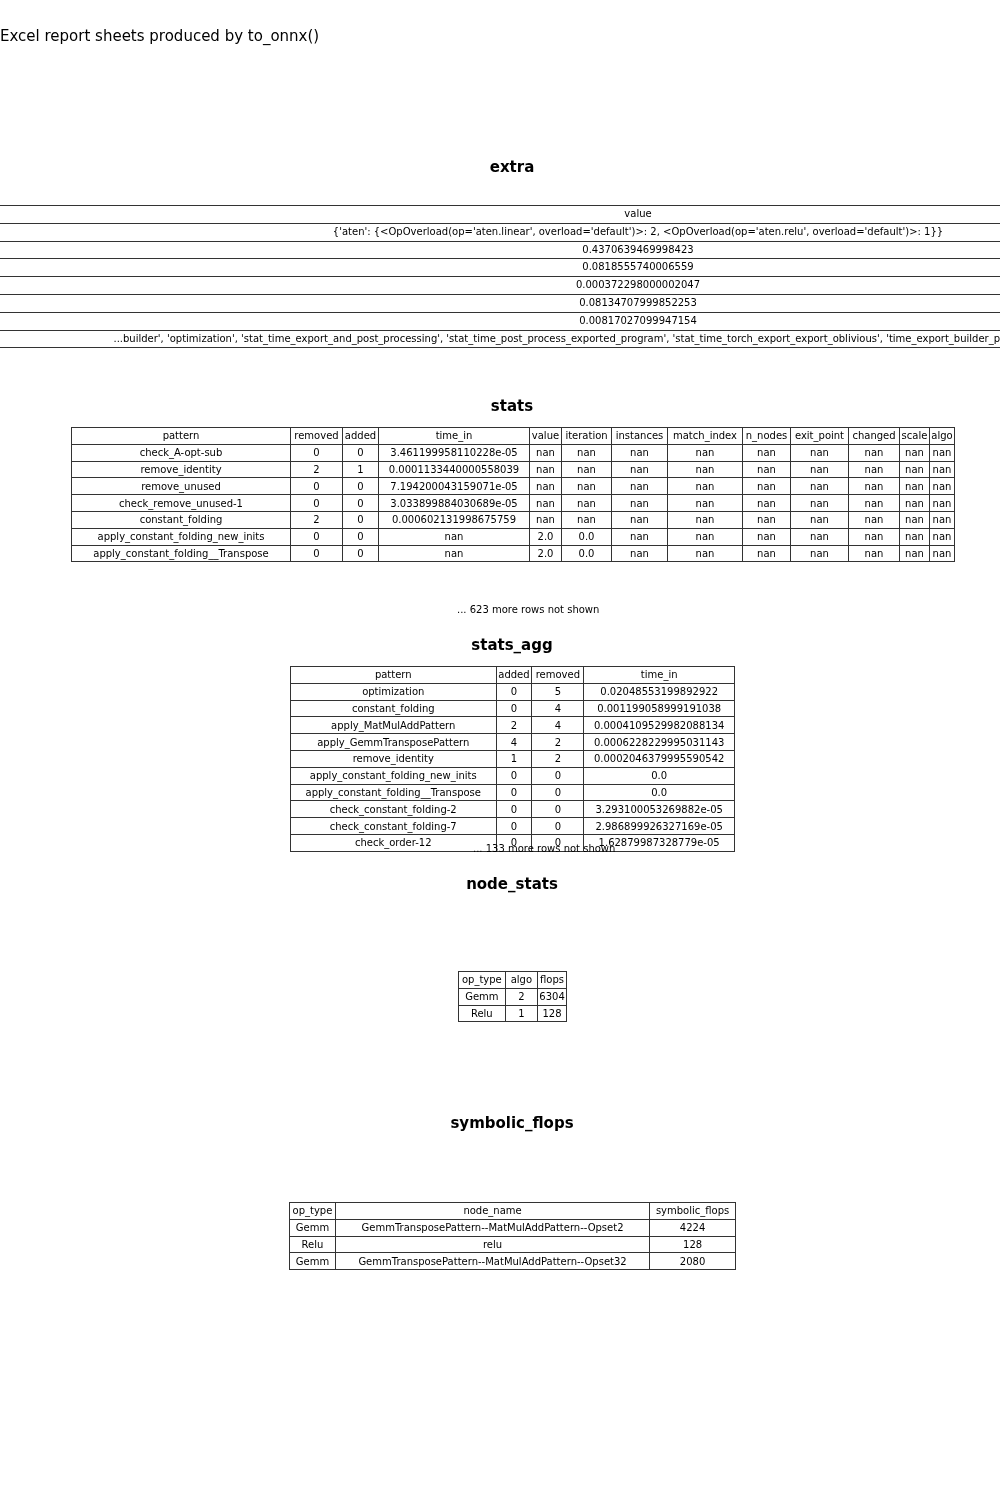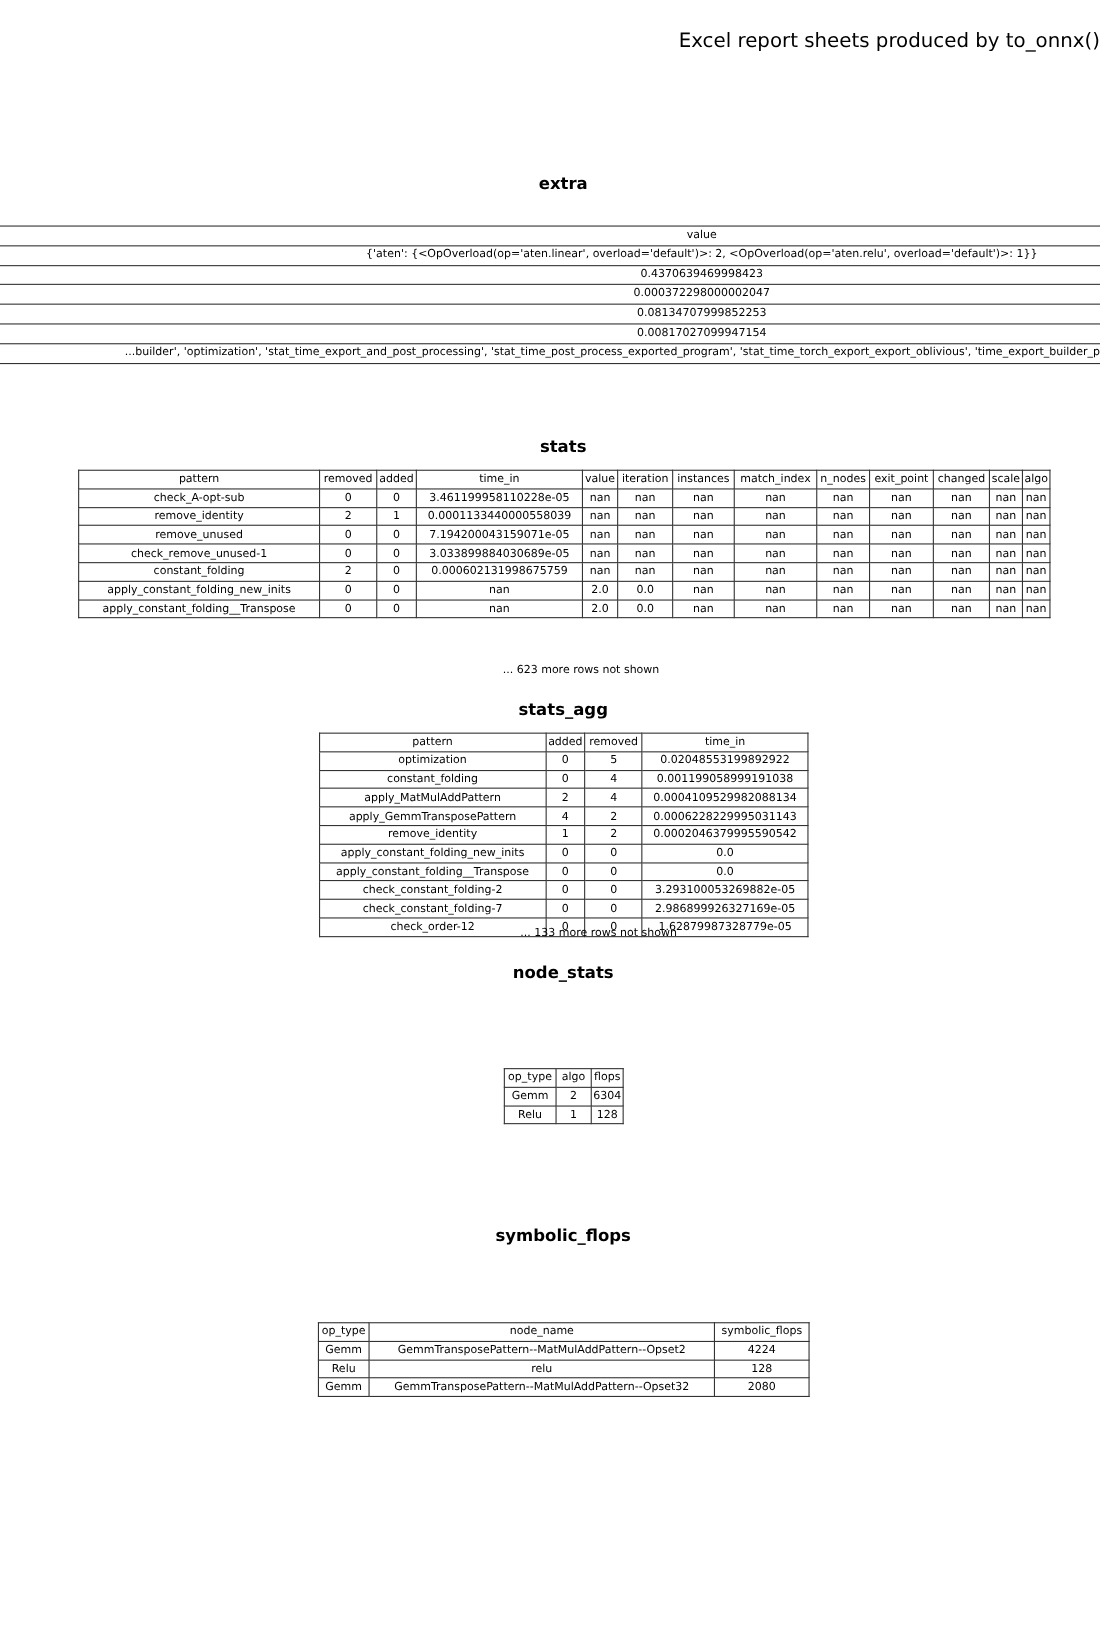--- a/index.html
+++ b/index.html
@@ -1,19 +1,19 @@
 <!DOCTYPE html>
 <html><head>
 <meta charset="utf-8">
 <style>
   html, body { margin: 0; padding: 0; background: #ffffff; }
   body { width: 1000px; height: 1500px; position: relative; overflow: hidden;
          font-family: "DejaVu Sans", sans-serif; color: #000; }
-  .suptitle { position: absolute; top: 27px; left: 0; width: 1000px; text-align: right;
-              font-size: 18px; }
+  .suptitle { position: absolute; top: 27px; left: 0; width: 1000px; text-align: left;
+              font-size: 15px; }
   .sheet-title { position: absolute; left: 0; width: 1024px; text-align: center;
                  font-size: 15px; font-weight: bold; }
   table.grid { position: absolute; border-collapse: collapse; font-size: 10px; border-radius: 10px; }
   table.grid td, table.grid th { border: 1px solid #333; padding: 0; height: 15.8px;
       text-align: center; font-weight: normal; white-space: nowrap; line-height: 15px; }
   .more { position: absolute; font-size: 10px; white-space: nowrap; margin-left: 14px; }
   
   .extra { position: absolute; left: 0; width: 1000px; top: 205px; }
   .extra .row { position: relative; height: 16.8px; border-top: 1px solid #333;
                 font-size: 10px; white-space: nowrap; }
@@ -28,20 +28,23 @@
 <div class="sheet-title" style="top:158px">extra</div>
 <div class="extra">
   <div class="row">
       <span class="cell">value</span>
     </div>
   <div class="row">
       <span class="cell">{'aten': {&lt;OpOverload(op='aten.linear', overload='default')&gt;: 2, &lt;OpOverload(op='aten.relu', overload='default')&gt;: 1}}</span>
     </div>
   <div class="row">
       <span class="cell">0.4370639469998423</span>
+    </div>
+  <div class="row">
+      <span class="cell">0.0818555740006559</span>
     </div>
   <div class="row">
       <span class="cell">0.000372298000002047</span>
     </div>
   <div class="row">
       <span class="cell">0.08134707999852253</span>
     </div>
   <div class="row">
       <span class="cell">0.00817027099947154</span>
     </div>

